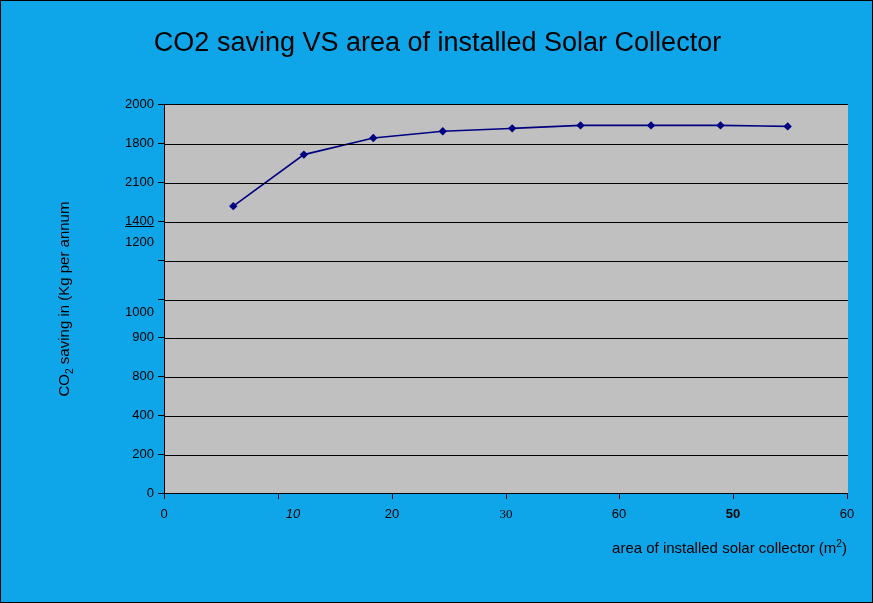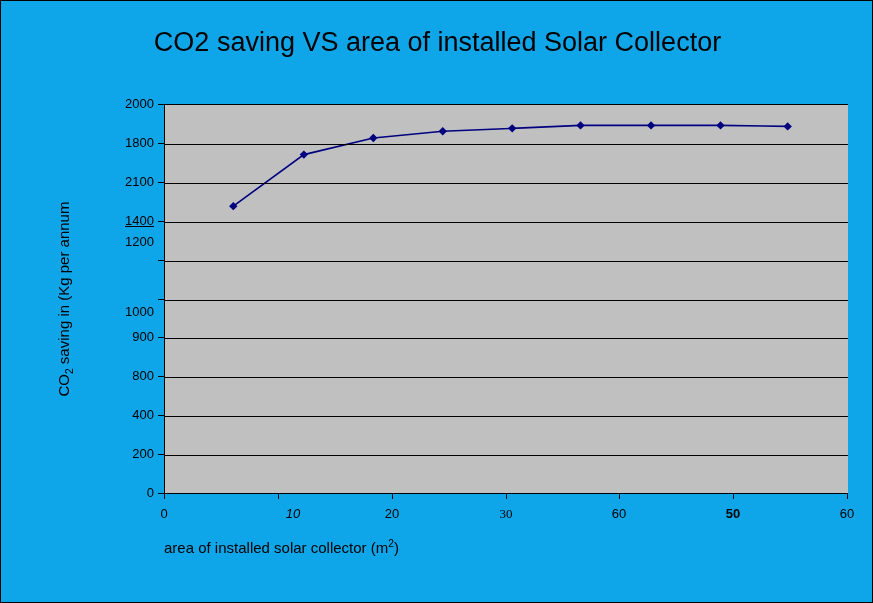--- a/index.html
+++ b/index.html
@@ -108,21 +108,21 @@
     font-size: 13px;
     color: #000000;
     white-space: nowrap;
     transform: translateX(-50%);
   }
   #x-axis-title {
     position: absolute;
     left: 163px;
     top: 537px;
     width: 683px;
-    text-align: left;
+    text-align: right;
     font-size: 15px;
     color: #000000;
     white-space: nowrap;
   }
   #y-axis-title {
     position: absolute;
     left: 64px;
     top: 298px;
     font-size: 15px;
     color: #000000;

